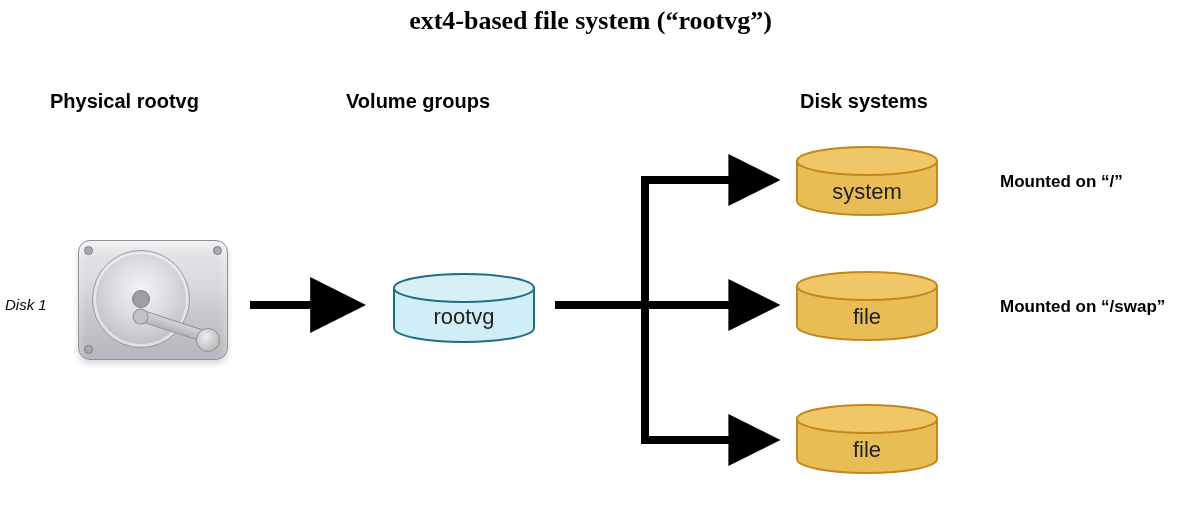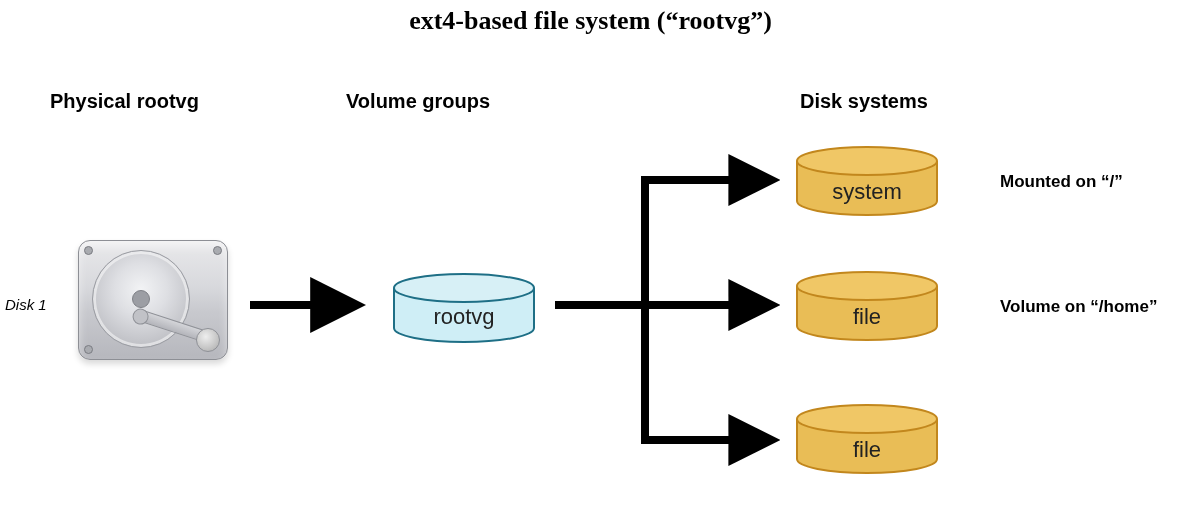--- a/index.html
+++ b/index.html
@@ -210,21 +210,21 @@
   <div class="cyl" style="left:793px; top:272px;">
     <svg width="148" height="72">
       <ellipse cx="74" cy="54" rx="70" ry="14" fill="#e9bd56" stroke="#c2871d" stroke-width="2"></ellipse>
       <rect x="4" y="14" width="140" height="40" fill="#e9bd56"></rect>
       <line x1="4" y1="14" x2="4" y2="54" stroke="#c2871d" stroke-width="2"></line>
       <line x1="144" y1="14" x2="144" y2="54" stroke="#c2871d" stroke-width="2"></line>
       <ellipse cx="74" cy="14" rx="70" ry="14" fill="#f0c766" stroke="#c2871d" stroke-width="2"></ellipse>
     </svg>
     <div class="cyl-label">file</div>
   </div>
-  <div class="caption" style="left:1000px; top:297px;">Volume on “/home”</div>
+  <div class="caption" style="left:1000px; top:297px;">Mounted on “/swap”</div>
 
   <div class="cyl" style="left:793px; top:405px;">
     <svg width="148" height="72">
       <ellipse cx="74" cy="54" rx="70" ry="14" fill="#e9bd56" stroke="#c2871d" stroke-width="2"></ellipse>
       <rect x="4" y="14" width="140" height="40" fill="#e9bd56"></rect>
       <line x1="4" y1="14" x2="4" y2="54" stroke="#c2871d" stroke-width="2"></line>
       <line x1="144" y1="14" x2="144" y2="54" stroke="#c2871d" stroke-width="2"></line>
       <ellipse cx="74" cy="14" rx="70" ry="14" fill="#f0c766" stroke="#c2871d" stroke-width="2"></ellipse>
     </svg>
     <div class="cyl-label">file</div>

